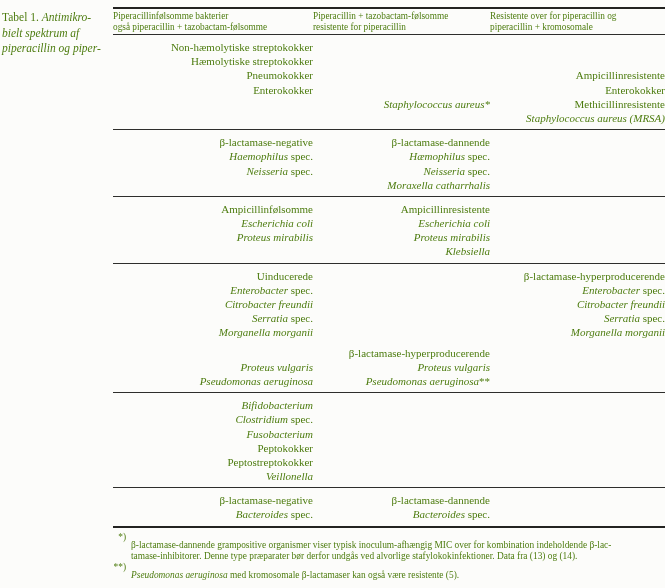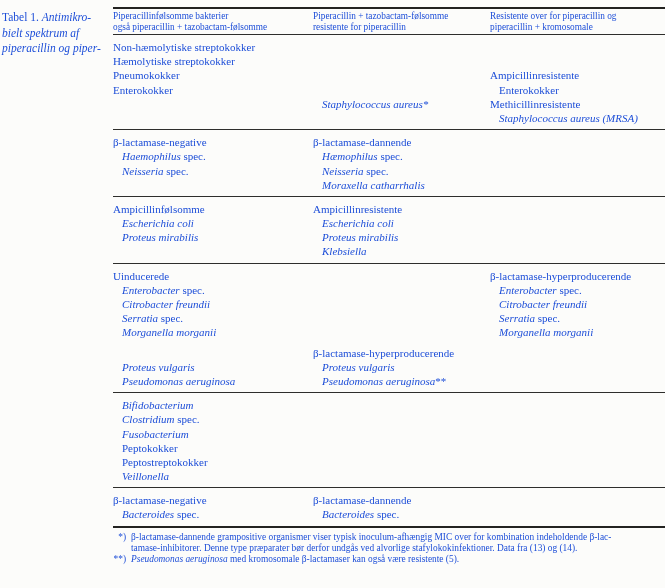--- a/index.html
+++ b/index.html
@@ -1,39 +1,39 @@
 <!DOCTYPE html>
 <html><head>
 <meta charset="utf-8">
 <style>
   html,body{margin:0;padding:0;background:#e8e8e6;}
   .page{
     position:relative;width:665px;height:588px;background:#fcfcfa;
-    font-family:"Liberation Serif",serif;color:#1d4ed8;overflow:hidden;
+    font-family:"Liberation Serif",serif;color:#4d7c0f;overflow:hidden;
   }
   .it{font-style:italic;}
   
   .caption{position:absolute;left:2px;top:10px;width:108px;font-size:11.5px;line-height:15.5px;}
   
   .table{position:absolute;left:113px;top:0;width:552px;}
   .rule{height:1px;background:#2e2e2c;}
   .rule.thick{height:2px;background:#232321;}
   .rule.top{margin-top:7px;}
   .thead{display:grid;grid-template-columns:200px 177px 175px;font-size:9.3px;line-height:11px;padding:2px 0 1px;}
   .hline{white-space:nowrap;}
-  .section{padding:5px 0 4px;}
+  .section{padding:5px 0 4px;text-align:right;}
   .trow{display:grid;grid-template-columns:200px 177px 175px;height:14.2px;font-size:11px;line-height:14.2px;}
   .cell{white-space:nowrap;}
   .cell.ind{padding-left:9px;}
   .spacer{height:6px;}
   
   .footnotes{margin:4px 0 0 -13px;font-size:9.4px;line-height:11.4px;}
   .fn{display:flex;align-items:flex-start;}
   .fn-marker{width:26px;text-align:right;flex:none;}
-  .fn-text{margin-left:5px;}
+  .fn-text{margin-left:5px;margin-top:8px;}
 </style>
 </head>
 <body>
 
 <div class="page">
   <div class="caption" id="caption">
       <div><span>Tabel 1. </span><span class="it">Antimikro-</span></div>
       <div><span class="it">bielt spektrum af</span></div>
       <div><span class="it">piperacillin og piper-</span></div>
     </div>

